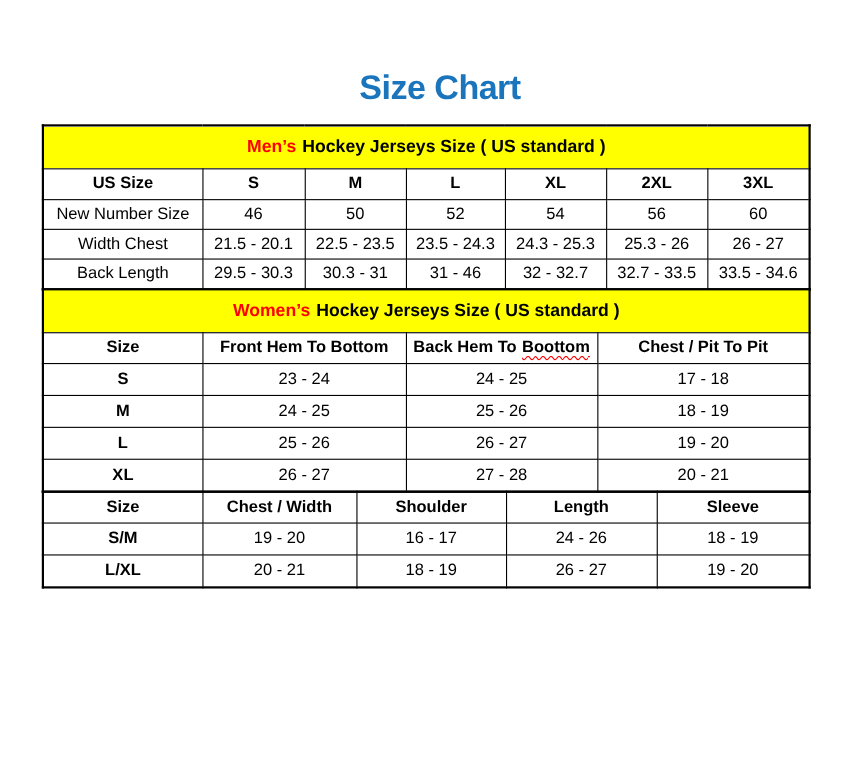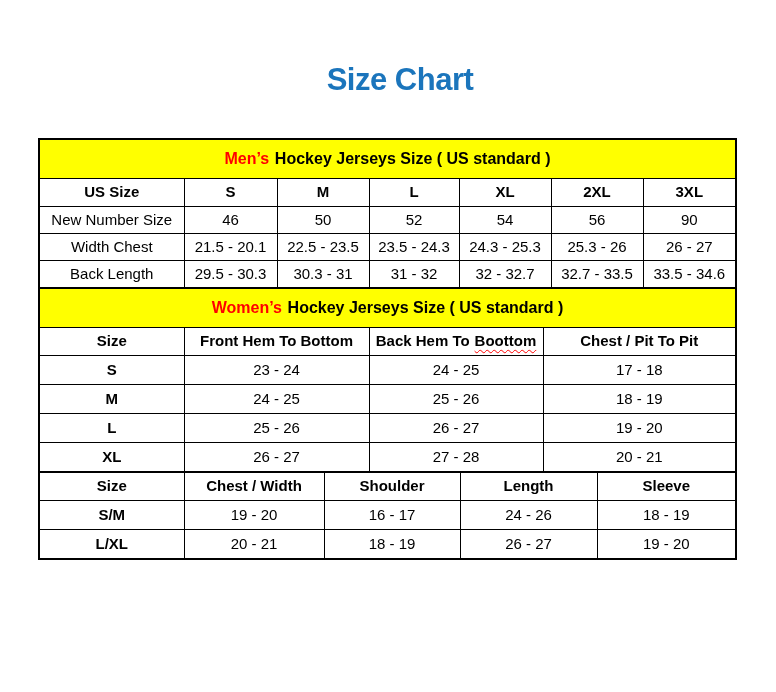--- a/index.html
+++ b/index.html
@@ -24,21 +24,21 @@
     margin: 0;
     text-align: center;
     font-size: 31px;
     font-weight: bold;
     letter-spacing: -0.5px;
     color: #1B75BC;
   }
   .tables {
     position: absolute;
     left: 38px;
-    top: 138px;
+    top: 113px;
     width: 697px;
   }
   table.size-table {
     width: 697px;
     border-collapse: collapse;
     table-layout: fixed;
     border: 2px solid #000000;
   }
   table.size-table + table.size-table {
     margin-top: -2px;
@@ -114,36 +114,36 @@
           <th>2XL</th>
           <th>3XL</th>
         </tr>
         <tr class="data-row">
           <td class="rlabel">New Number Size</td>
           <td>46</td>
           <td>50</td>
           <td>52</td>
           <td>54</td>
           <td>56</td>
-          <td>90</td>
+          <td>60</td>
         </tr>
         <tr class="data-row">
           <td class="rlabel">Width Chest</td>
           <td>21.5 - 20.1</td>
           <td>22.5 - 23.5</td>
           <td>23.5 - 24.3</td>
           <td>24.3 - 25.3</td>
           <td>25.3 - 26</td>
           <td>26 - 27</td>
         </tr>
         <tr class="data-row">
           <td class="rlabel">Back Length</td>
           <td>29.5 - 30.3</td>
           <td>30.3 - 31</td>
-          <td>31 - 32</td>
+          <td>31 - 46</td>
           <td>32 - 32.7</td>
           <td>32.7 - 33.5</td>
           <td>33.5 - 34.6</td>
         </tr>
       </tbody>
     </table>
 
     <table class="size-table womens">
       <colgroup>
         <col style="width:145px">

